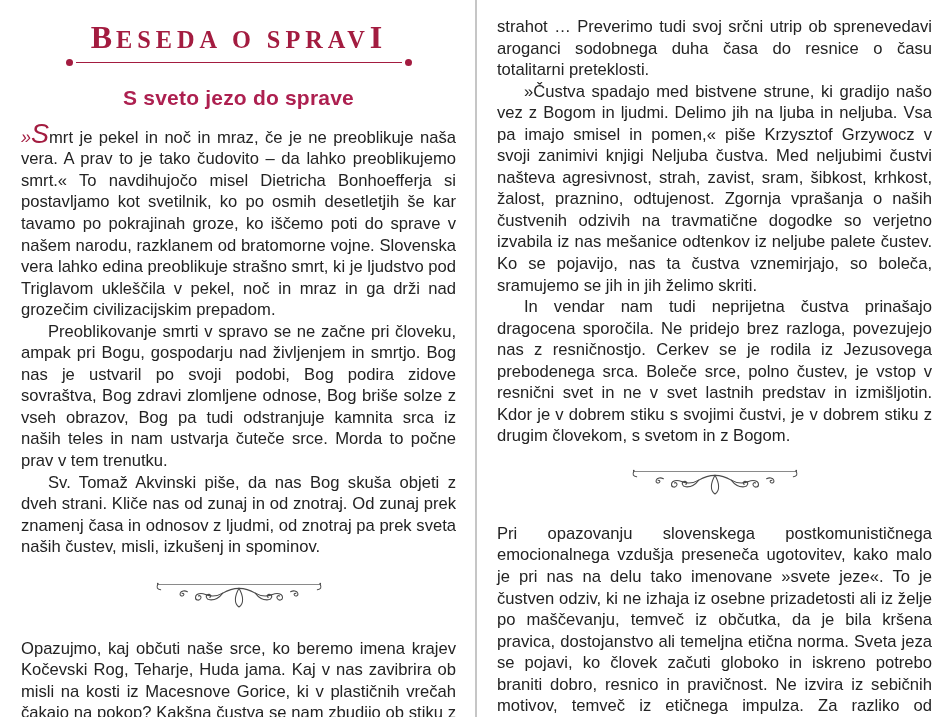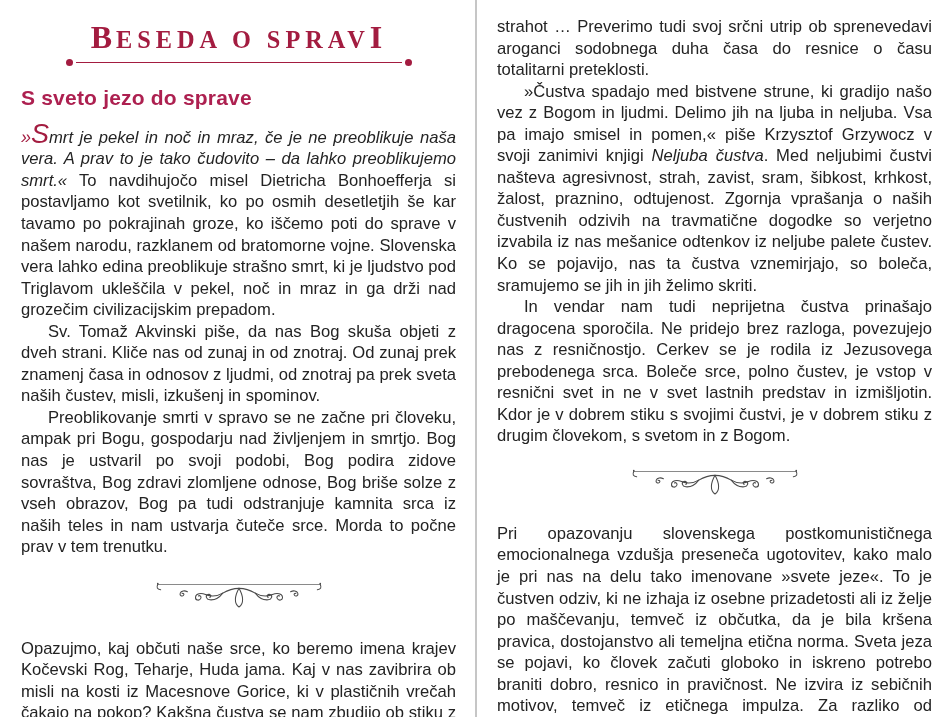--- a/index.html
+++ b/index.html
@@ -49,36 +49,37 @@
   }
   .title-rule .dot{
     width:7px;height:7px;border-radius:50%;
     background:var(--accent);flex:0 0 auto;
   }
   .title-rule .line{
     flex:1;height:1.5px;background:var(--accent);margin:0 3px;
   }
   .article-subtitle{
     margin-top:20px;
+    text-align:center;
     color:var(--accent2);
     font-size:21px;
     font-weight:700;
     letter-spacing:0.2px;
   }
   
   .body-text{margin-top:17px;}
   .col-right .body-text{margin-top:0;}
   .body-text p{
     font-size:16.6px;
     line-height:21.55px;
     text-align:justify;
     color:var(--body-text);
   }
   .body-text p.indent{text-indent:27px;}
-  .seg-italic{font-style:italic;}
+  .seg-italic{}
   .seg-lead-quote{
     color:var(--accent);
     font-style:italic;
     font-size:18px;
   }
   .seg-lead-cap{
     color:var(--accent);
     font-style:italic;
     font-size:27px;
     line-height:0;
@@ -101,22 +102,22 @@
       <h1 class="article-title"><span class="tp-first">B</span><span class="tp-mid">eseda o sprav</span><span class="tp-last">I</span></h1>
       <div class="title-rule">
         <span class="dot"></span>
         <span class="line"></span>
         <span class="dot"></span>
       </div>
       <h2 class="article-subtitle">S sveto jezo do sprave</h2>
     </header>
     <div class="body-text" id="left-body">
         <p><span class="seg-lead-quote">»</span><span class="seg-lead-cap">S</span><span class="seg-italic">mrt je pekel in noč in mraz, če je ne preoblikuje naša vera. A prav to je tako čudovito – da lahko preoblikujemo smrt.«</span><span> To navdihujočo misel Dietricha Bonhoefferja si postavljamo kot svetilnik, ko po osmih desetletjih še kar tavamo po pokrajinah groze, ko iščemo poti do sprave v našem narodu, razklanem od bratomorne vojne. Slovenska vera lahko edina preoblikuje strašno smrt, ki je ljudstvo pod Triglavom ukleščila v pekel, noč in mraz in ga drži nad grozečim civilizacijskim prepadom.</span></p>
+        <p class="indent"><span>Preoblikovanje smrti v spravo se ne začne pri človeku, ampak pri Bogu, gospodarju nad življenjem in smrtjo. Bog nas je ustvaril po svoji podobi, Bog podira zidove sovraštva, Bog zdravi zlomljene odnose, Bog briše solze z vseh obrazov, Bog pa tudi odstranjuje kamnita srca iz naših teles in nam ustvarja čuteče srce. Morda to počne prav v tem trenutku.</span></p>
         <p class="indent"><span>Sv. Tomaž Akvinski piše, da nas Bog skuša objeti z dveh strani. Kliče nas od zunaj in od znotraj. Od zunaj prek znamenj časa in odnosov z ljudmi, od znotraj pa prek sveta naših čustev, misli, izkušenj in spominov.</span></p>
-        <p class="indent"><span>Preoblikovanje smrti v spravo se ne začne pri človeku, ampak pri Bogu, gospodarju nad življenjem in smrtjo. Bog nas je ustvaril po svoji podobi, Bog podira zidove sovraštva, Bog zdravi zlomljene odnose, Bog briše solze z vseh obrazov, Bog pa tudi odstranjuje kamnita srca iz naših teles in nam ustvarja čuteče srce. Morda to počne prav v tem trenutku.</span></p>
   <div class="ornament-block">
     <svg width="172" height="34" viewBox="0 0 180 34" fill="none" stroke="#4a4a4a" stroke-width="1.1" stroke-linecap="round">
       <g id="half">
         <line x1="5" y1="5" x2="90" y2="5" stroke="#8a8a8a"></line>
         <path d="M5 5 q-2.5 4.5 3 5.5"></path>
         <circle cx="5" cy="4" r="0.9" fill="#4a4a4a" stroke="none"></circle>
         <path d="M90 9 C84 9 78 11 73 14 C67 17.5 61 18 55 15.5 C50 13.5 45 14.5 44.5 18 C44 21.5 48.5 22.5 50 19.5 C51 17.5 49 16 47.5 17"></path>
         <path d="M73 14 C70 18 65 21.5 59.5 21 C55.5 20.6 54.5 16.5 57.5 15.5 C60 14.7 61.5 17.5 59.5 18.5"></path>
         <path d="M36 12.5 C33 11 29.5 11.5 28.5 14 C27.5 16.5 30.5 18 32 16.2 C33 15 31.5 13.6 30.5 14.4"></path>
       </g>

